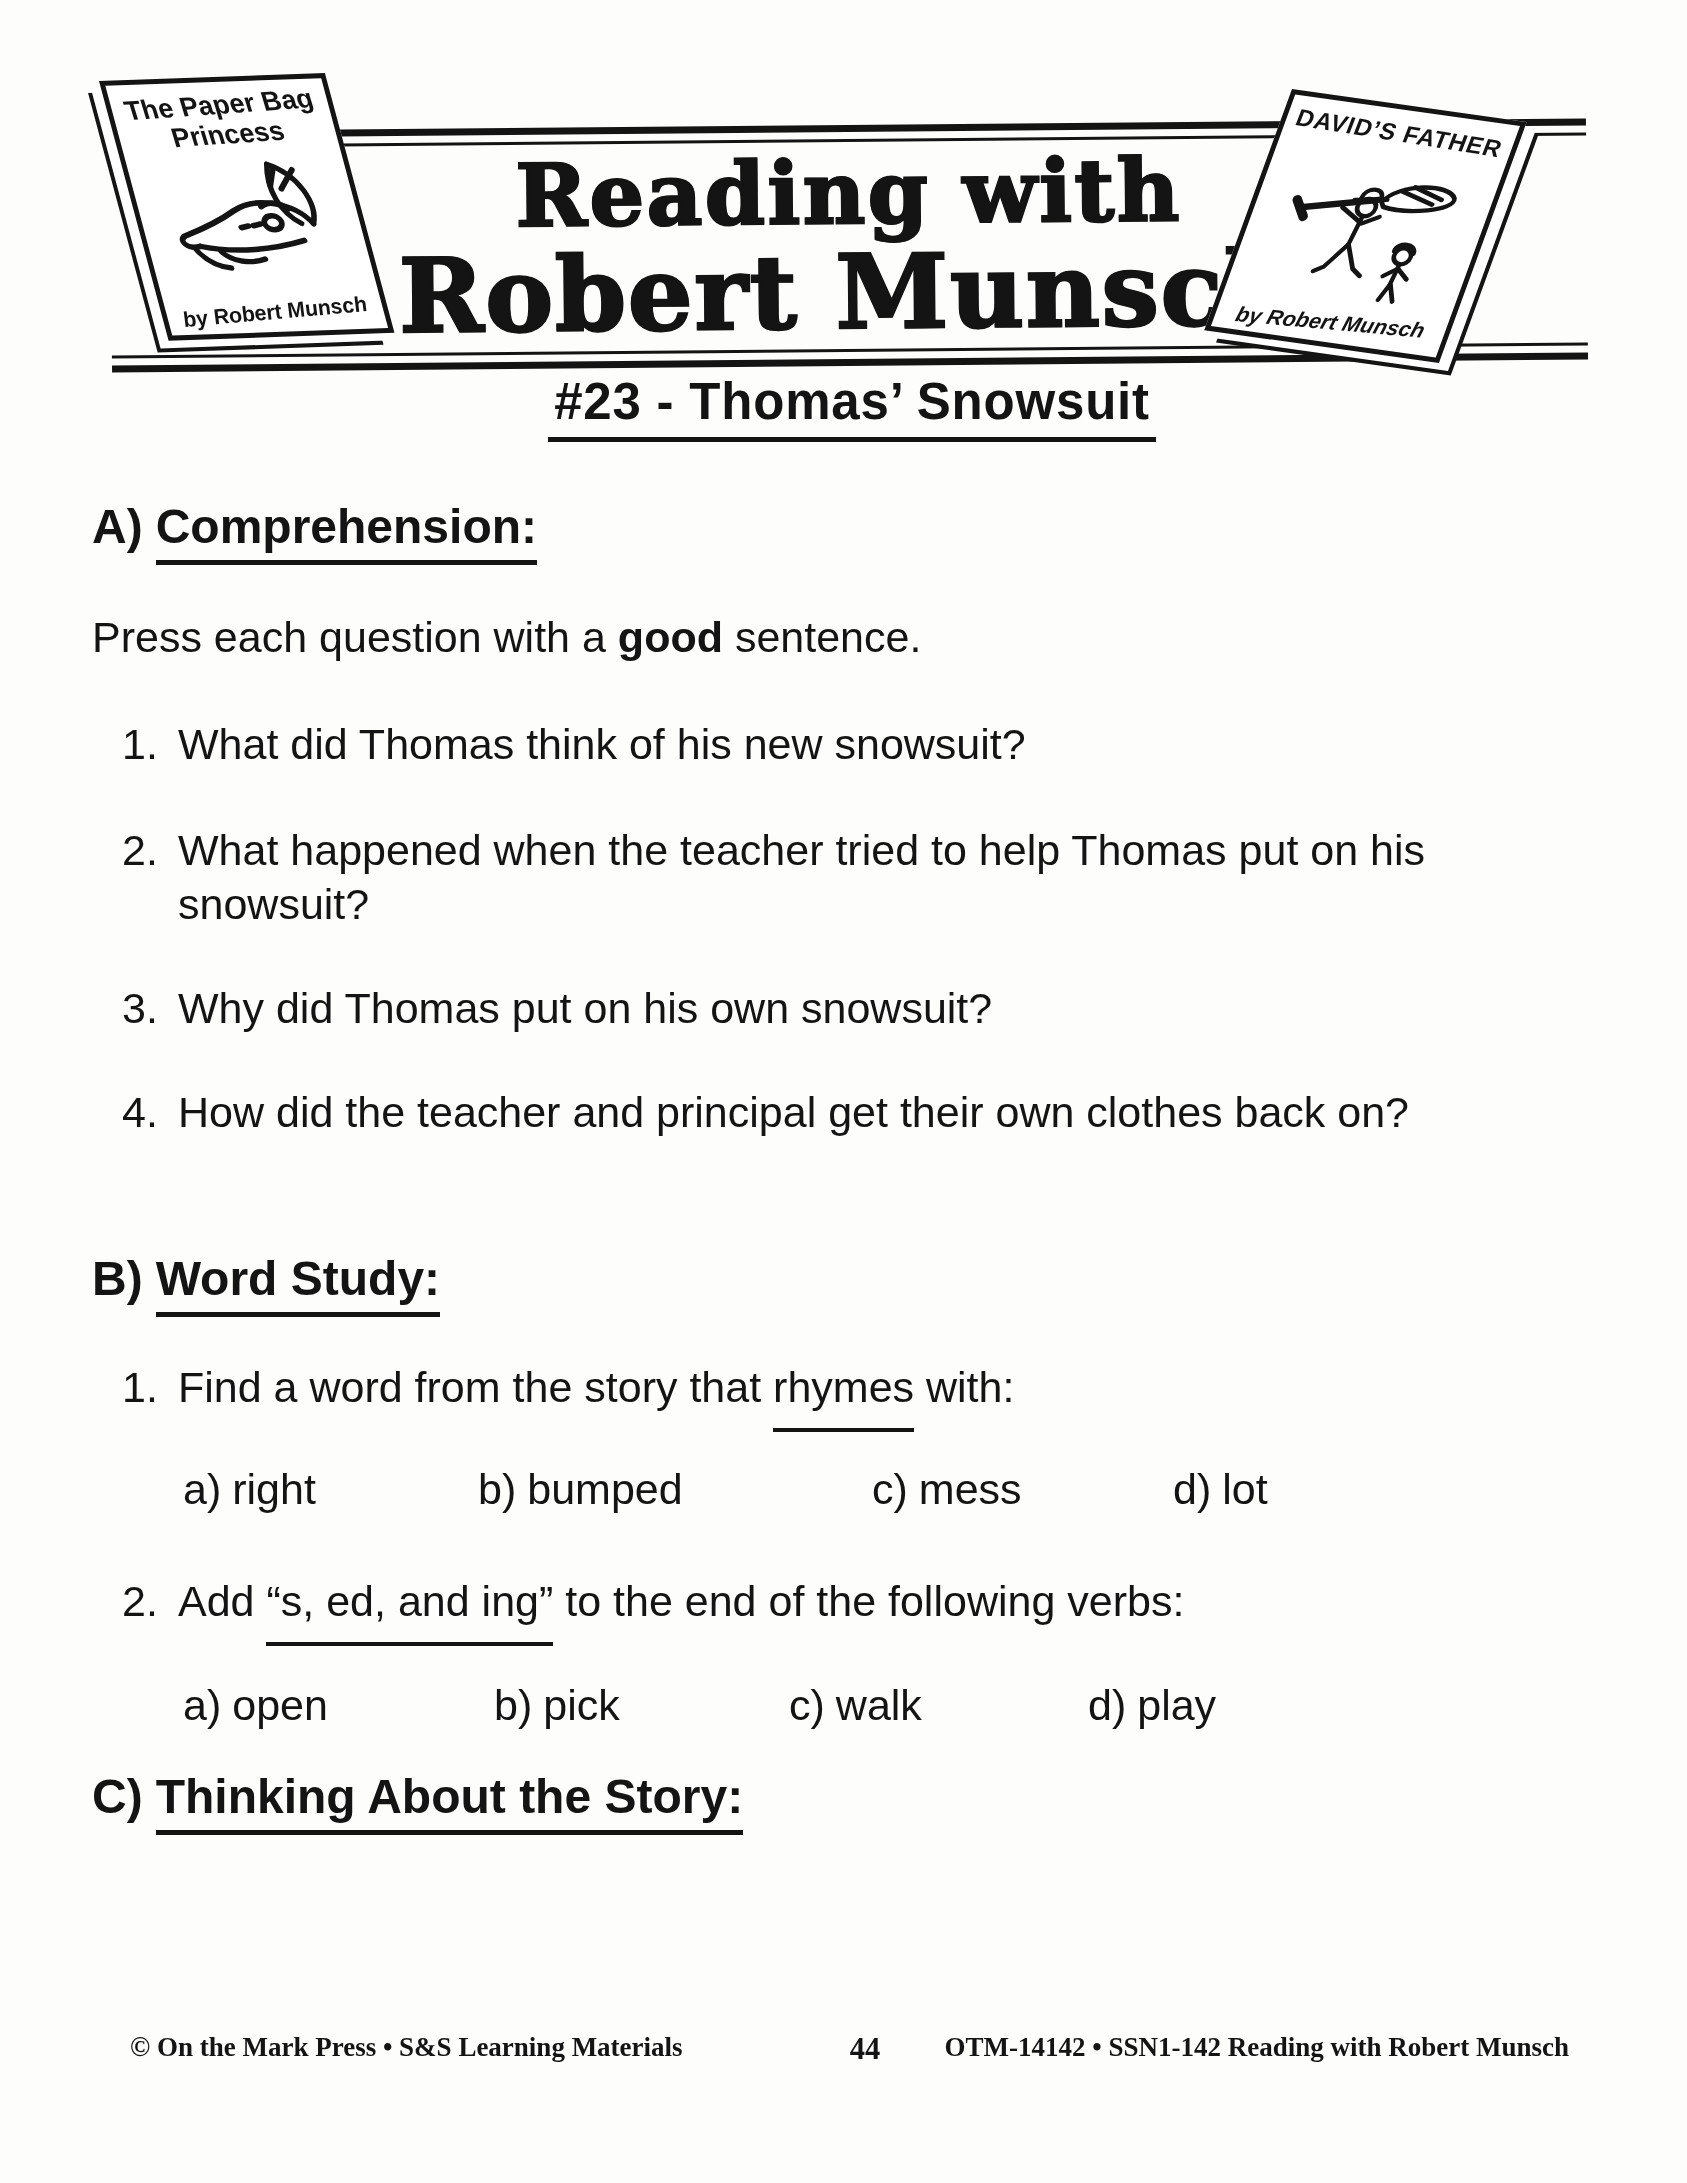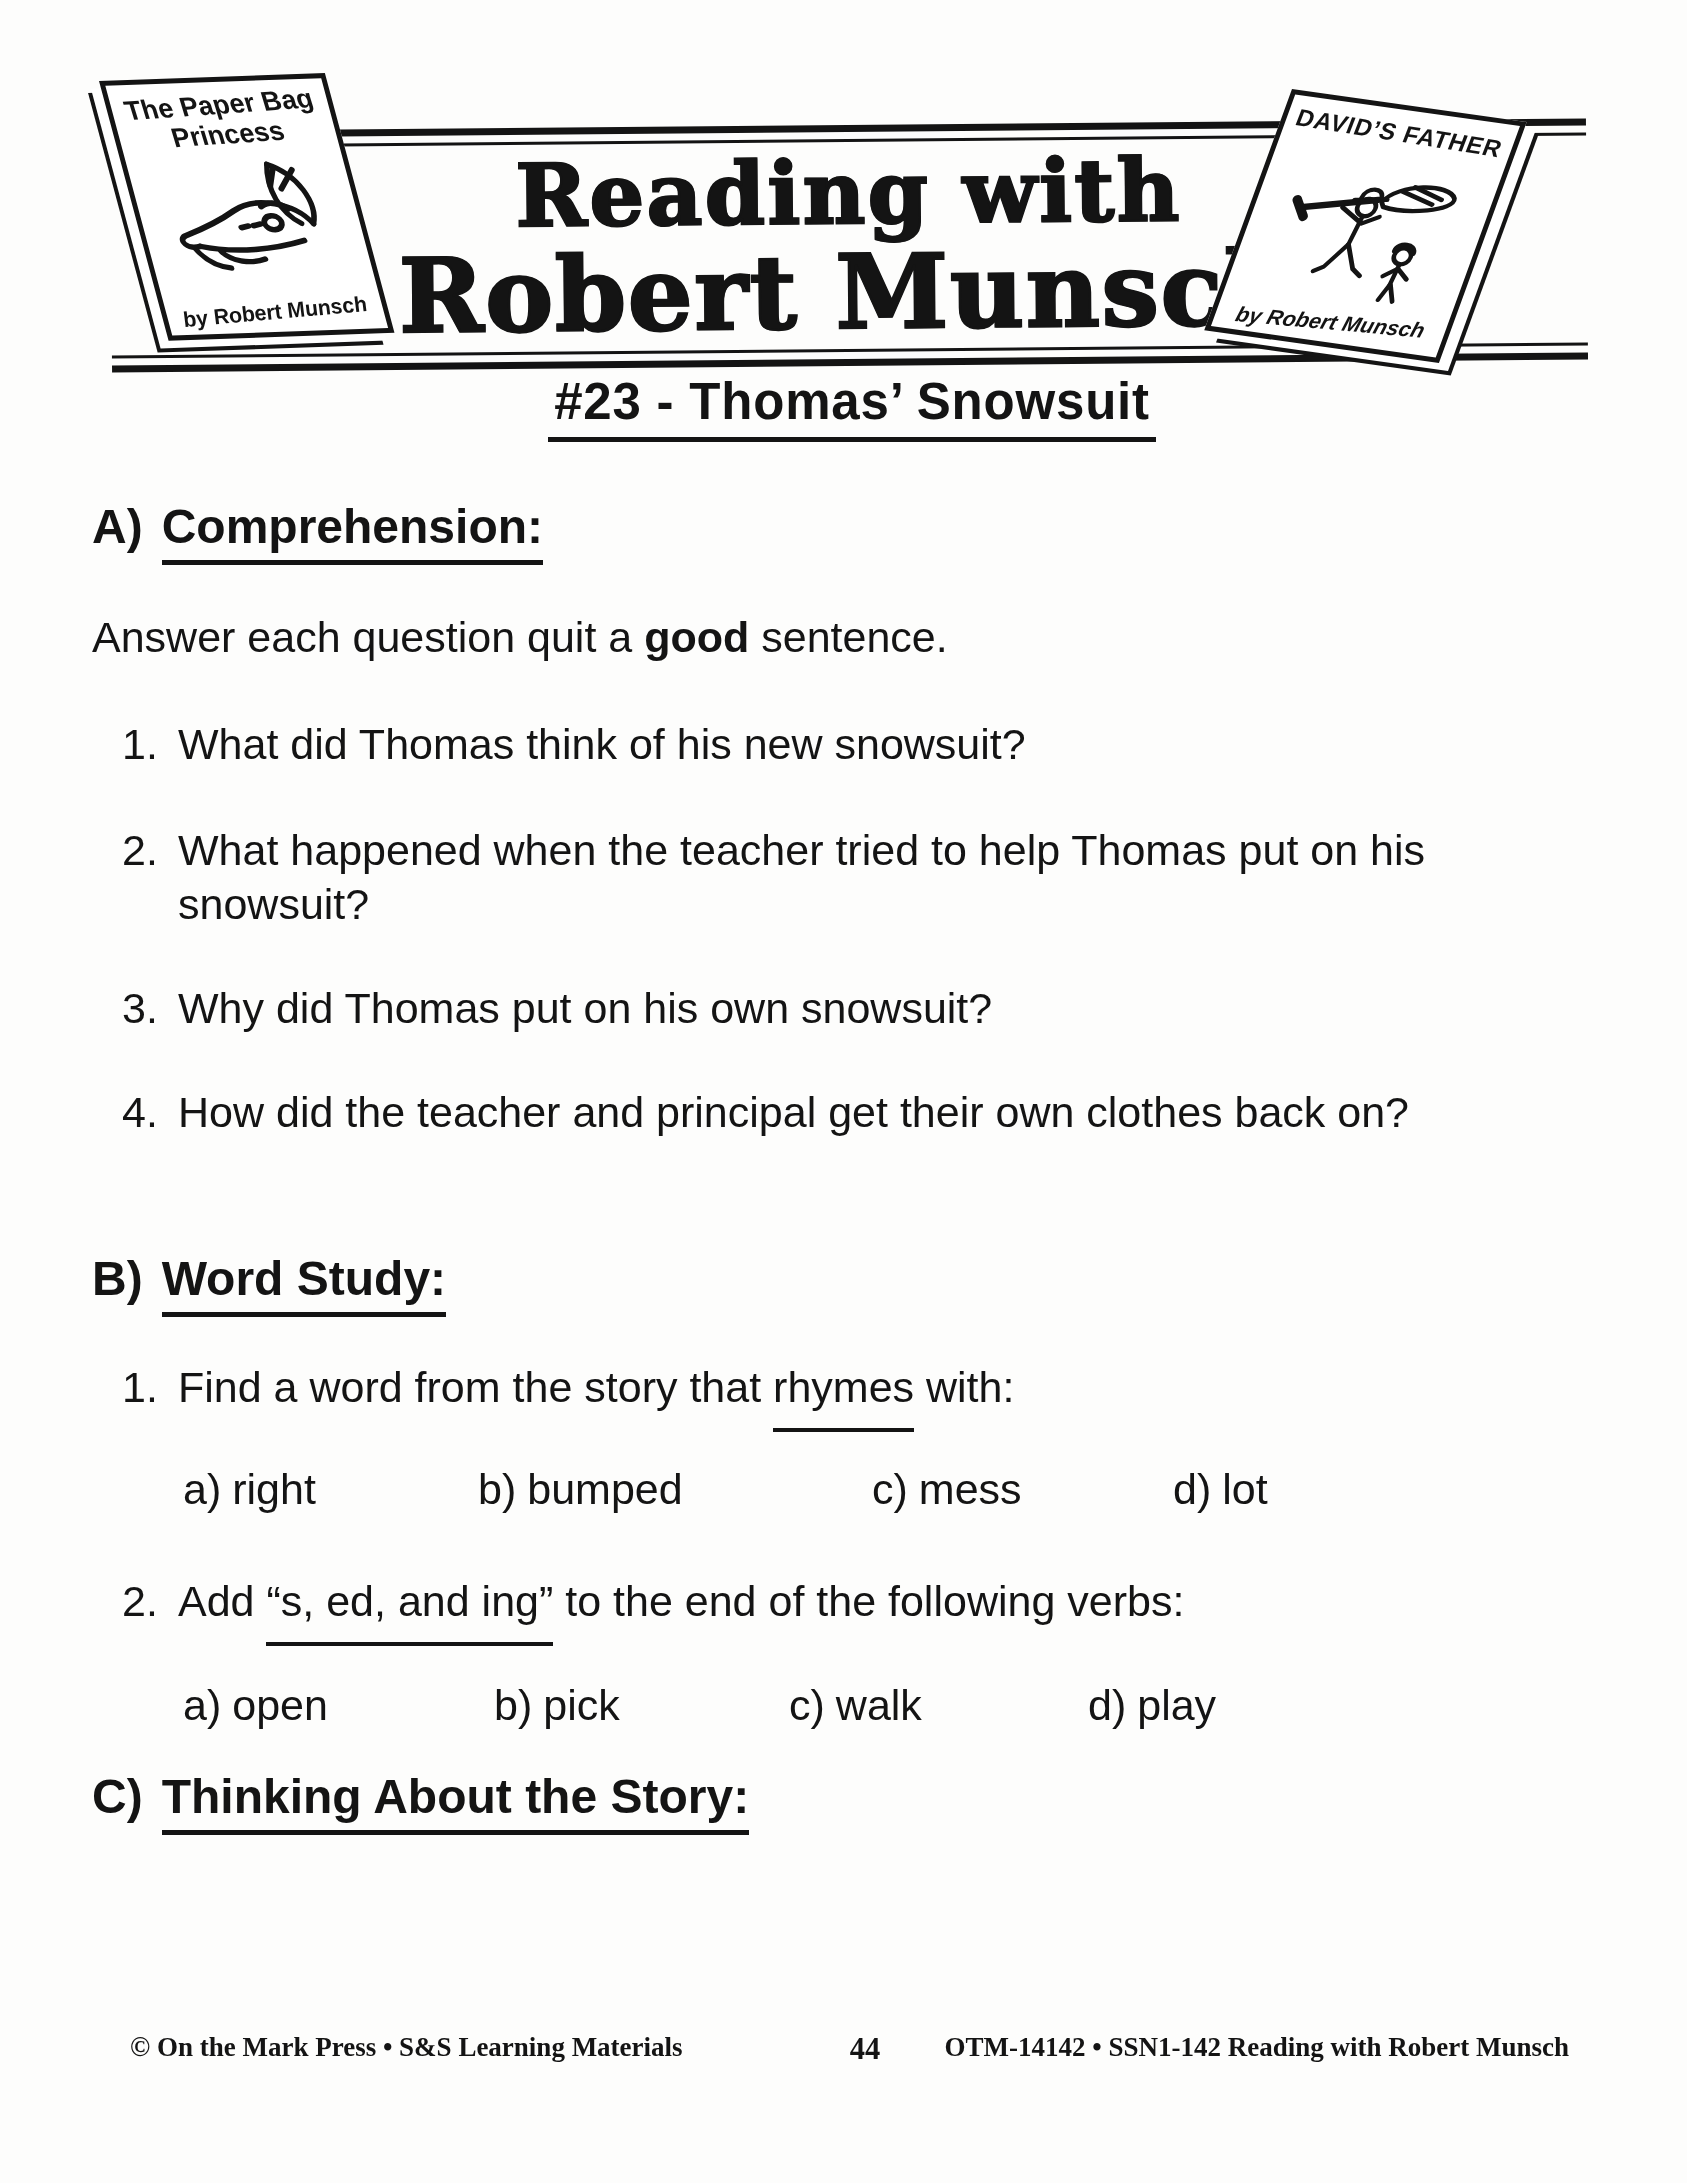--- a/index.html
+++ b/index.html
@@ -60,21 +60,21 @@
   }
   
   .ws-title {
     position:absolute; left:0; right:0; top:372px; text-align:center;
     font-weight:bold; font-size:51px; letter-spacing:0.8px;
   }
   .ws-title span { border-bottom:5.8px solid #141414; padding:0 6.6px 6.6px;margin-left:17px; }
   .sec {
     position:absolute; left:92px; font-weight:bold; font-size:48px; white-space:nowrap;
   }
-  .sec .sec-h { border-bottom:5px solid #141414; padding-bottom:6.6px; margin-left:19px; }
+  .sec .sec-h { border-bottom:5px solid #141414; padding-bottom:6.6px; margin-left:13px; }
   .plain { position:absolute; font-size:43px; line-height:1.25; }
   .b { font-weight:bold; }
   .emph { font-weight:normal; border-bottom:4.1px solid #141414; padding-bottom:17px; }
   .q-row { position:absolute; left:122px; display:flex; font-size:43px; line-height:1.25; }
   .qnum { flex:none; width:56px; }
   .qtext { max-width:1318px; }
   .opts { position:absolute; left:0; width:100%; height:58px; font-size:43px; }
   .opt  { position:absolute; white-space:nowrap; }
   .opt .ow { margin-left:11px; }
   
@@ -144,21 +144,21 @@
 
   <div class="ws-title">
     <span>#23 - Thomas’ Snowsuit</span>
   </div>
 
   <div class="sec" style="top:499px">
     <span>A)</span><span class="sec-h">Comprehension:</span>
   </div>
 
   <div class="plain" style="left:92px; top:611px">
-    <span>Answer each question quit a </span><span class="b">good</span><span> sentence.</span>
+    <span>Press each question with a </span><span class="b">good</span><span> sentence.</span>
   </div>
 
   <div class="q-row" style="top:718px">
     <span class="qnum">1.</span>
     <span class="qtext">What did Thomas think of his new snowsuit?</span>
   </div>
   <div class="q-row" style="top:824px">
     <span class="qnum">2.</span>
     <span class="qtext">What happened when the teacher tried to help Thomas put on his snowsuit?</span>
   </div>

